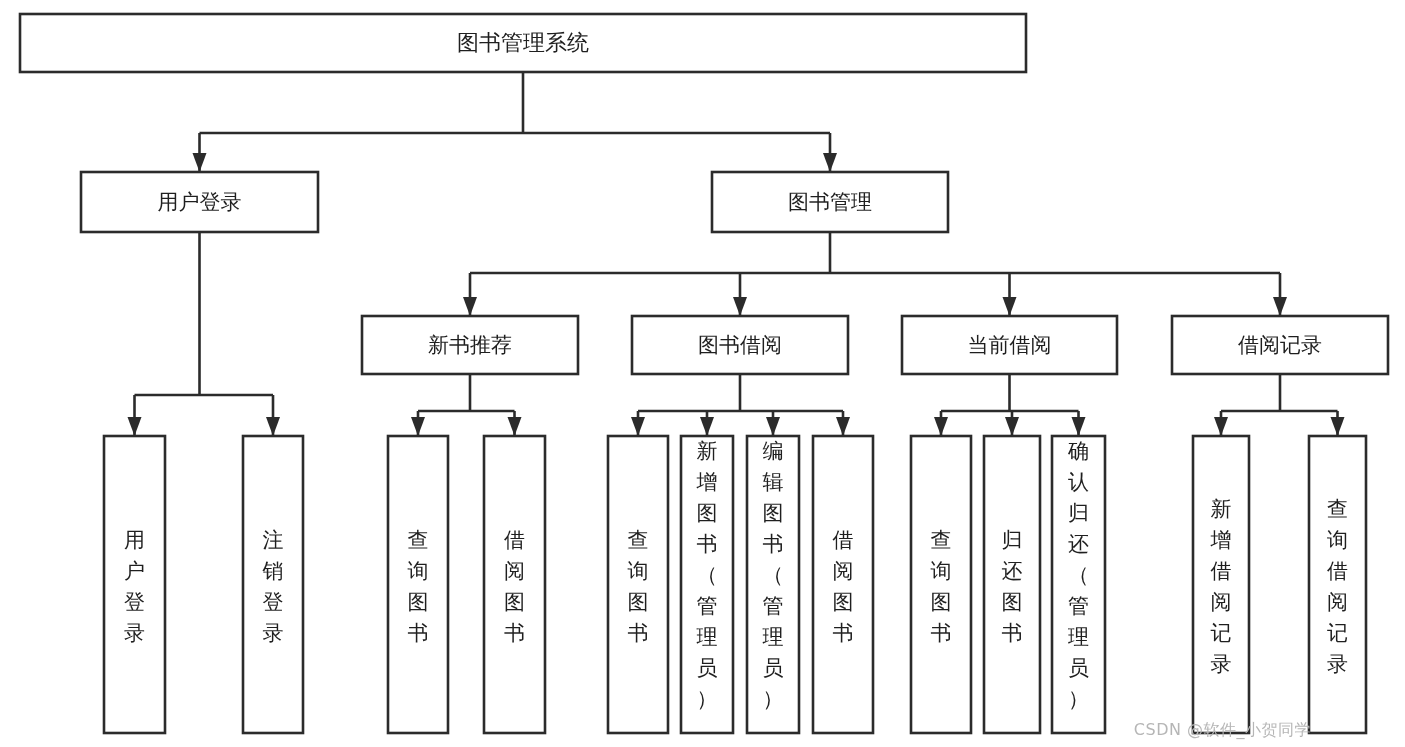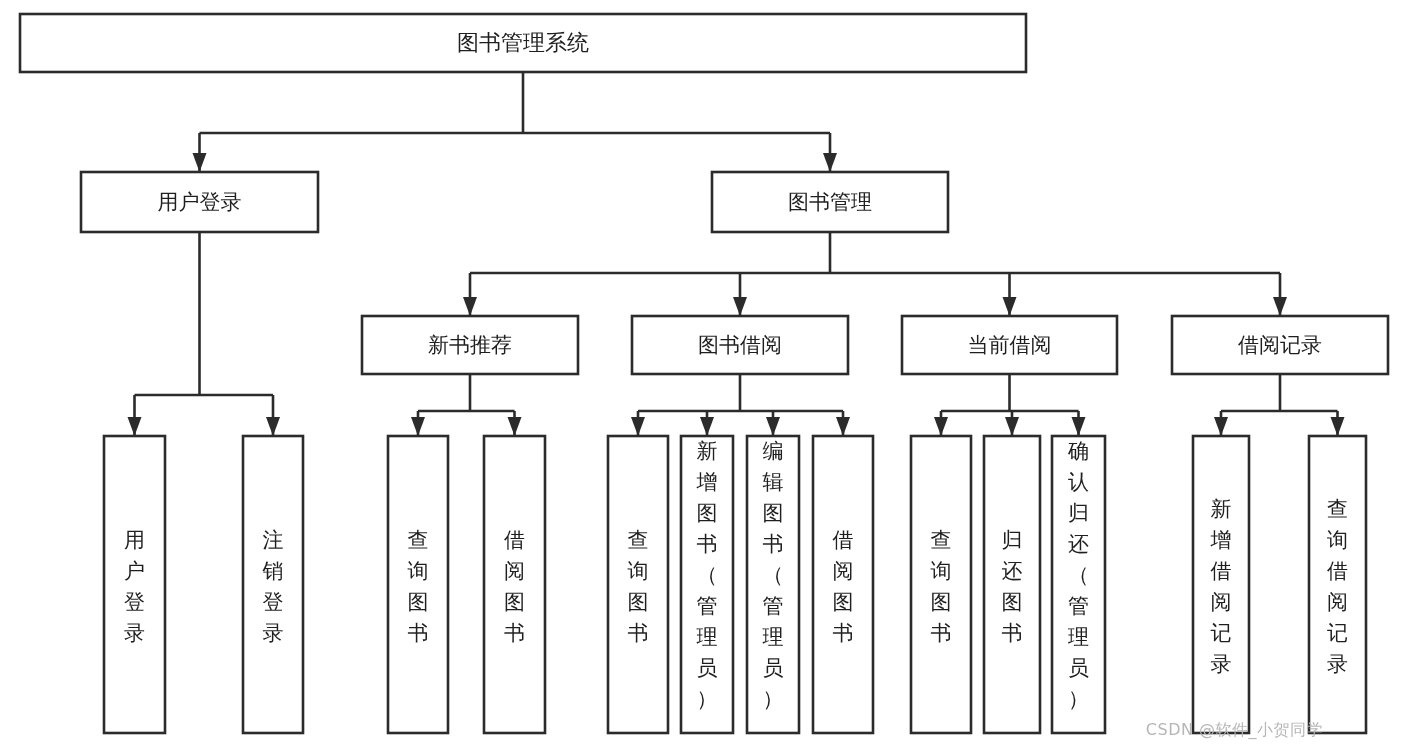--- a/index.html
+++ b/index.html
@@ -50,21 +50,21 @@
     font-size: 22px;
   }
   .leaf-label {
     fill: #1f1f1f;
     font-family: "DejaVu Sans", "Liberation Sans", sans-serif;
     font-size: 21px;
     text-anchor: middle;
   }
   .watermark {
     position: absolute;
-    right: 8px;
+    right: 20px;
     bottom: 6px;
     font-family: "DejaVu Sans", "Liberation Sans", sans-serif;
     font-size: 16px;
     color: #b6b6b6;
     letter-spacing: 0.5px;
     white-space: nowrap;
     pointer-events: none;
   }
 </style>
 </head>

